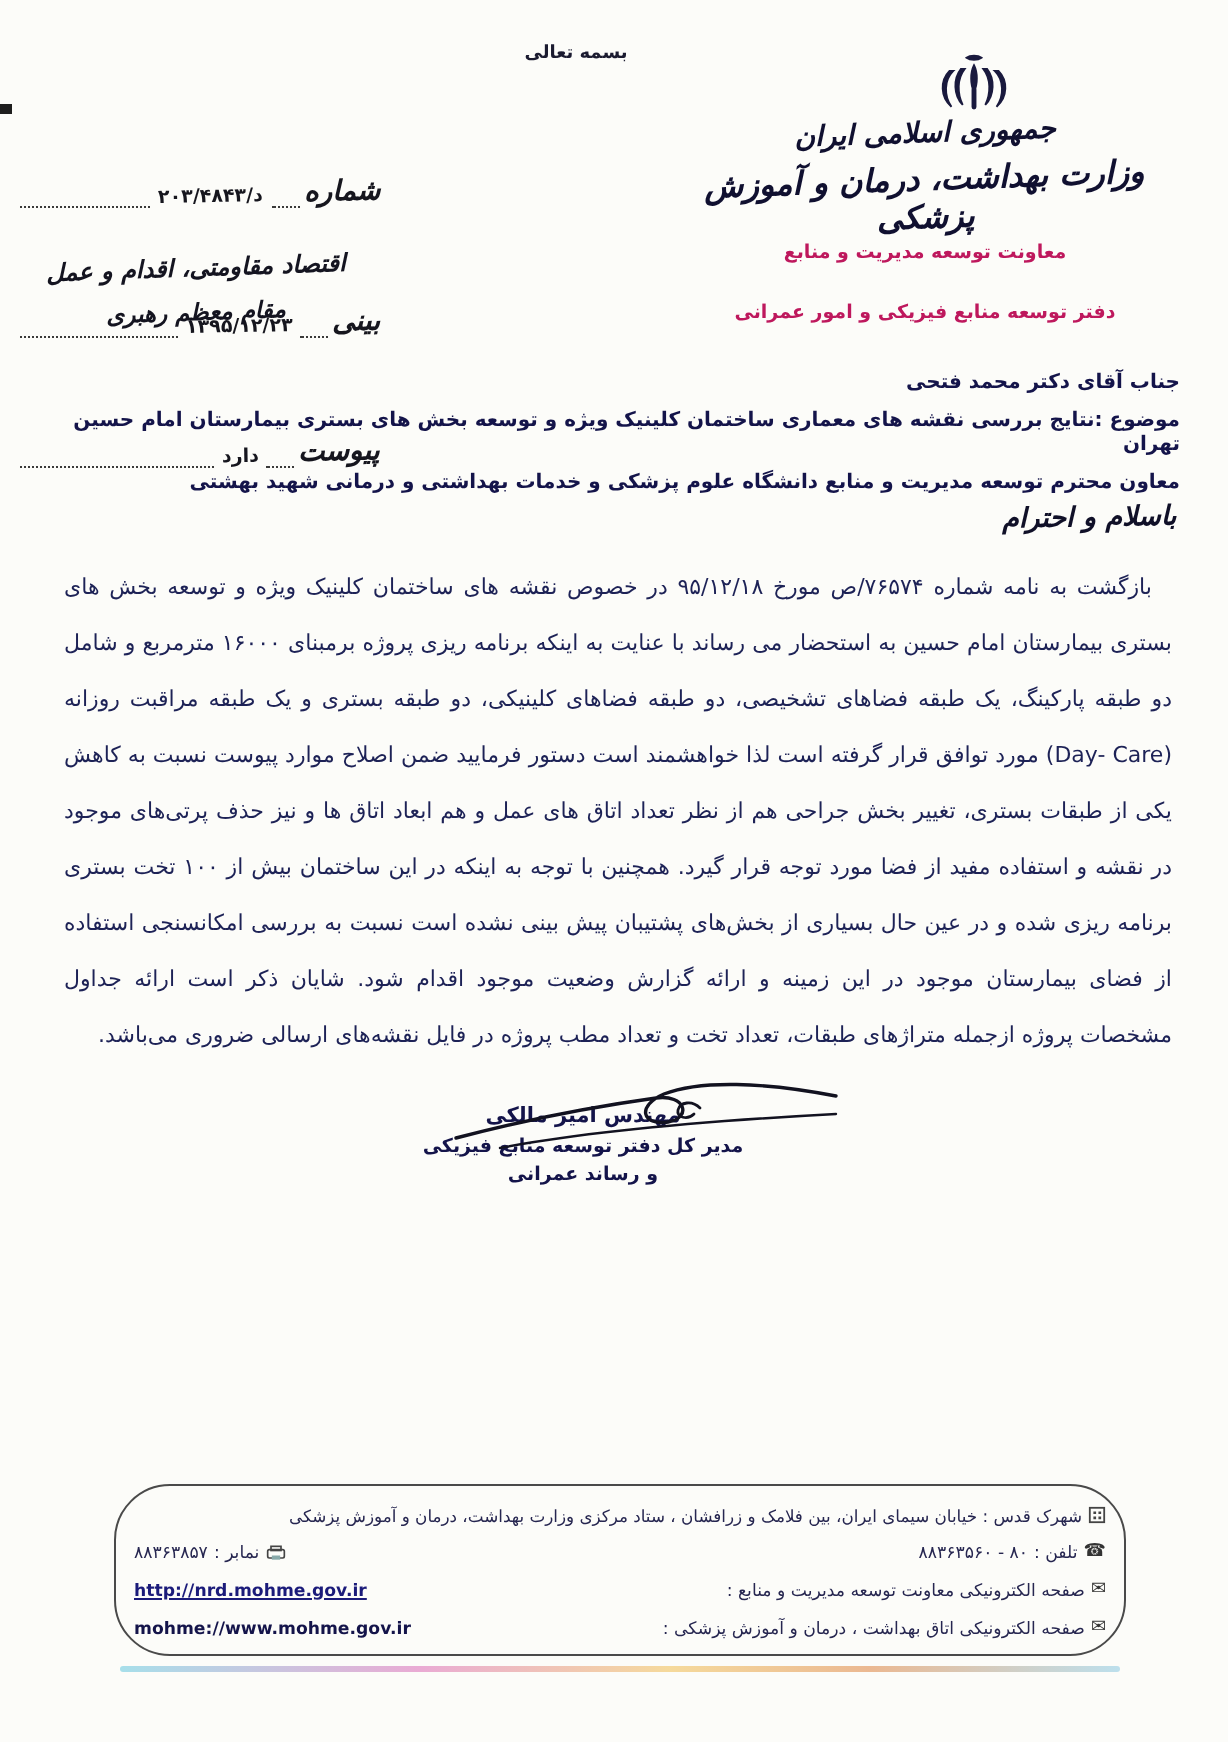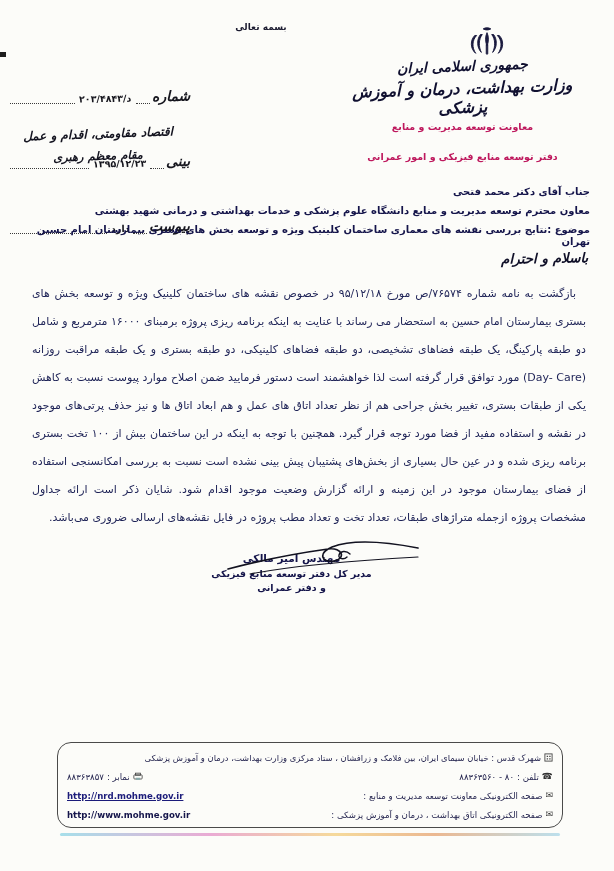--- a/index.html
+++ b/index.html
@@ -3,21 +3,21 @@
 <meta charset="utf-8">
 <style>
   html,body{margin:0;padding:0;background:#e9e9e6;}
   .page{
     position:relative;width:614px;height:871px;margin:0 auto;
     background:#fcfcf9;overflow:hidden;
     font-family:"DejaVu Sans","Liberation Sans",sans-serif;
     color:#1c2160;
   }
   
-  .besmele{position:absolute;left:216px;top:22px;width:90px;font-size:9px;font-weight:bold;color:#1b1b30;text-align:center;}
+  .besmele{position:absolute;left:243px;top:22px;width:90px;font-size:9px;font-weight:bold;color:#1b1b30;text-align:center;}
   .emblem{position:absolute;left:468px;top:27px;width:38px;height:32px;}
   .callig{position:absolute;left:340px;top:58px;width:245px;text-align:center;direction:rtl;color:#101030;}
   .callig .rep{font-family:"DejaVu Serif","Liberation Serif",serif;font-style:italic;font-weight:bold;font-size:14px;transform:rotate(-2deg);}
   .callig .min{font-family:"DejaVu Serif","Liberation Serif",serif;font-style:italic;font-weight:bold;font-size:16px;transform:rotate(-2deg);margin-top:5px;}
   .dept{position:absolute;left:340px;top:121px;width:245px;text-align:center;direction:rtl;color:#be185d;}
   .dept .l1{font-size:9.5px;font-weight:bold;}
   .dept .l2{font-size:9.5px;font-weight:bold;margin-top:19px;}
   
   .refs{position:absolute;left:8px;top:48px;width:182px;direction:rtl;color:#16161e;}
   .ref-row{display:flex;align-items:flex-end;margin-bottom:9px;}
@@ -35,21 +35,21 @@
   
   .salutation{position:absolute;right:26px;top:250px;font-family:"DejaVu Serif","Liberation Serif",serif;font-style:italic;font-weight:bold;font-size:13.5px;color:#101028;transform:rotate(-1deg);}
   .body-text{position:absolute;right:28px;top:280px;width:554px;direction:rtl;text-align:justify;font-size:11px;line-height:28px;color:#1d2256;text-indent:10px;}
   
   .sig-block{position:absolute;left:204px;top:552px;width:175px;text-align:center;direction:rtl;color:#14144a;}
   .sig-name{font-size:10.5px;font-weight:bold;}
   .sig-t1{font-size:9.5px;font-weight:bold;margin-top:4px;}
   .sig-t2{font-size:9.5px;font-weight:bold;margin-top:3px;}
   .sig-scribble{position:absolute;left:18px;top:-14px;width:200px;height:46px;pointer-events:none;}
   
-  .footer-box{position:absolute;left:57px;top:742px;width:506px;height:86px;border:1.3px solid #4a4a4a;border-radius:14px;box-sizing:border-box;padding:5px 9px 0 9px;direction:rtl;color:#262650;}
+  .footer-box{position:absolute;left:57px;top:742px;width:506px;height:86px;border:1.3px solid #4a4a4a;border-radius:28px;box-sizing:border-box;padding:5px 9px 0 9px;direction:rtl;color:#262650;}
   .f-row{display:flex;justify-content:space-between;align-items:center;height:19px;font-size:8.6px;}
   .f-addr{justify-content:flex-start;font-size:8.4px;}
   .f-cell{display:flex;align-items:center;gap:3px;white-space:nowrap;}
   .f-left{width:132px;direction:rtl;text-align:left;justify-content:flex-end;}
   .f-ico{font-size:9px;color:#333;line-height:1;}
   .f-url{direction:ltr;font-size:8.6px;color:#14144a;font-weight:bold;text-align:center;}
   .f-url.u{text-decoration:underline;color:#1b1b7a;}
   .num{direction:ltr;unicode-bidi:isolate;}
   
   .rainbow{position:absolute;left:60px;top:833px;width:500px;height:3px;border-radius:2px;opacity:.65;
@@ -109,39 +109,39 @@
     </div>
   </div>
 
   <div class="slogan">
     <div class="s1">اقتصاد مقاومتی، اقدام و عمل</div>
     <div class="s2">مقام معظم رهبری</div>
   </div>
 
   <div class="recipient">
     <div>جناب آقای دکتر محمد فتحی</div>
+    <div>موضوع :نتایج بررسی نقشه های معماری ساختمان کلینیک ویژه و توسعه بخش های بستری بیمارستان امام حسین تهران</div>
     <div>معاون محترم توسعه مدیریت و منابع دانشگاه علوم پزشکی و خدمات بهداشتی و درمانی شهید بهشتی</div>
-    <div>موضوع :نتایج بررسی نقشه های معماری ساختمان کلینیک ویژه و توسعه بخش های بستری بیمارستان امام حسین تهران</div>
   </div>
 
   <div class="salutation">باسلام و احترام</div>
 
   <div class="body-text">بازگشت به نامه شماره ۷۶۵۷۴/ص مورخ ۹۵/۱۲/۱۸ در خصوص نقشه های ساختمان کلینیک ویژه و توسعه بخش های بستری بیمارستان امام حسین به استحضار می رساند با عنایت به اینکه برنامه ریزی پروژه برمبنای ۱۶۰۰۰ مترمربع و شامل دو طبقه پارکینگ، یک طبقه فضاهای تشخیصی، دو طبقه فضاهای کلینیکی، دو طبقه بستری و یک طبقه مراقبت روزانه (Day- Care) مورد توافق قرار گرفته است لذا خواهشمند است دستور فرمایید ضمن اصلاح موارد پیوست نسبت به کاهش یکی از طبقات بستری، تغییر بخش جراحی هم از نظر تعداد اتاق های عمل و هم ابعاد اتاق ها و نیز حذف پرتی‌های موجود در نقشه و استفاده مفید از فضا مورد توجه قرار گیرد. همچنین با توجه به اینکه در این ساختمان بیش از ۱۰۰ تخت بستری برنامه ریزی شده و در عین حال بسیاری از بخش‌های پشتیبان پیش بینی نشده است نسبت به بررسی امکانسنجی استفاده از فضای بیمارستان موجود در این زمینه و ارائه گزارش وضعیت موجود اقدام شود. شایان ذکر است ارائه جداول مشخصات پروژه ازجمله متراژهای طبقات، تعداد تخت و تعداد مطب پروژه در فایل نقشه‌های ارسالی ضروری می‌باشد.</div>
 
   <div class="sig-block">
     <svg class="sig-scribble" viewBox="0 0 200 46">
       <g fill="none" stroke="#121220" stroke-linecap="round">
         <path stroke-width="1.7" d="M196 10 C160 3 128 2 110 9 C96 15 99 25 112 23 C124 21 121 9 106 11 C70 16 40 22 6 31"></path>
         <path stroke-width="1.2" d="M28 36 C75 27 140 22 196 19"></path>
         <path stroke-width="1.4" d="M128 16 C124 12 118 13 117 17 C116 21 122 22 125 19"></path>
       </g>
     </svg>
     <div class="sig-name">مهندس امیر مالکی</div>
     <div class="sig-t1">مدیر کل دفتر توسعه منابع فیزیکی</div>
-    <div class="sig-t2">و دفتر عمرانی</div>
+    <div class="sig-t2">و رساند عمرانی</div>
   </div>
 
   <div class="footer-box">
     <div class="f-row f-addr">
       <span class="f-cell">
         <svg width="9" height="9" viewBox="0 0 10 10">
           <rect x="1" y="1" width="8" height="8" fill="none" stroke="#444" stroke-width="1"></rect>
           <path d="M3 3h1.5v1.5H3zM5.8 3h1.5v1.5H5.8zM3 5.8h1.5v1.5H3zM5.8 5.8h1.5v1.5H5.8z" fill="#444"></path>
         </svg>
         <span>شهرک قدس : خیابان سیمای ایران، بین فلامک و زرافشان ، ستاد مرکزی وزارت بهداشت، درمان و آموزش پزشکی</span>
@@ -171,20 +171,20 @@
       <span class="f-cell f-left">
         <span class="f-url u">http://nrd.mohme.gov.ir</span>
       </span>
     </div>
     <div class="f-row">
       <span class="f-cell">
         <span class="f-ico">✉</span>
         <span>صفحه الکترونیکی اتاق بهداشت ، درمان و آموزش پزشکی :</span>
       </span>
       <span class="f-cell f-left">
-        <span class="f-url">http://www.mohme.gov.ir</span>
+        <span class="f-url">mohme://www.mohme.gov.ir</span>
       </span>
     </div>
   </div>
 
   <div class="rainbow"></div>
 
 </div>
 
 </body></html>

